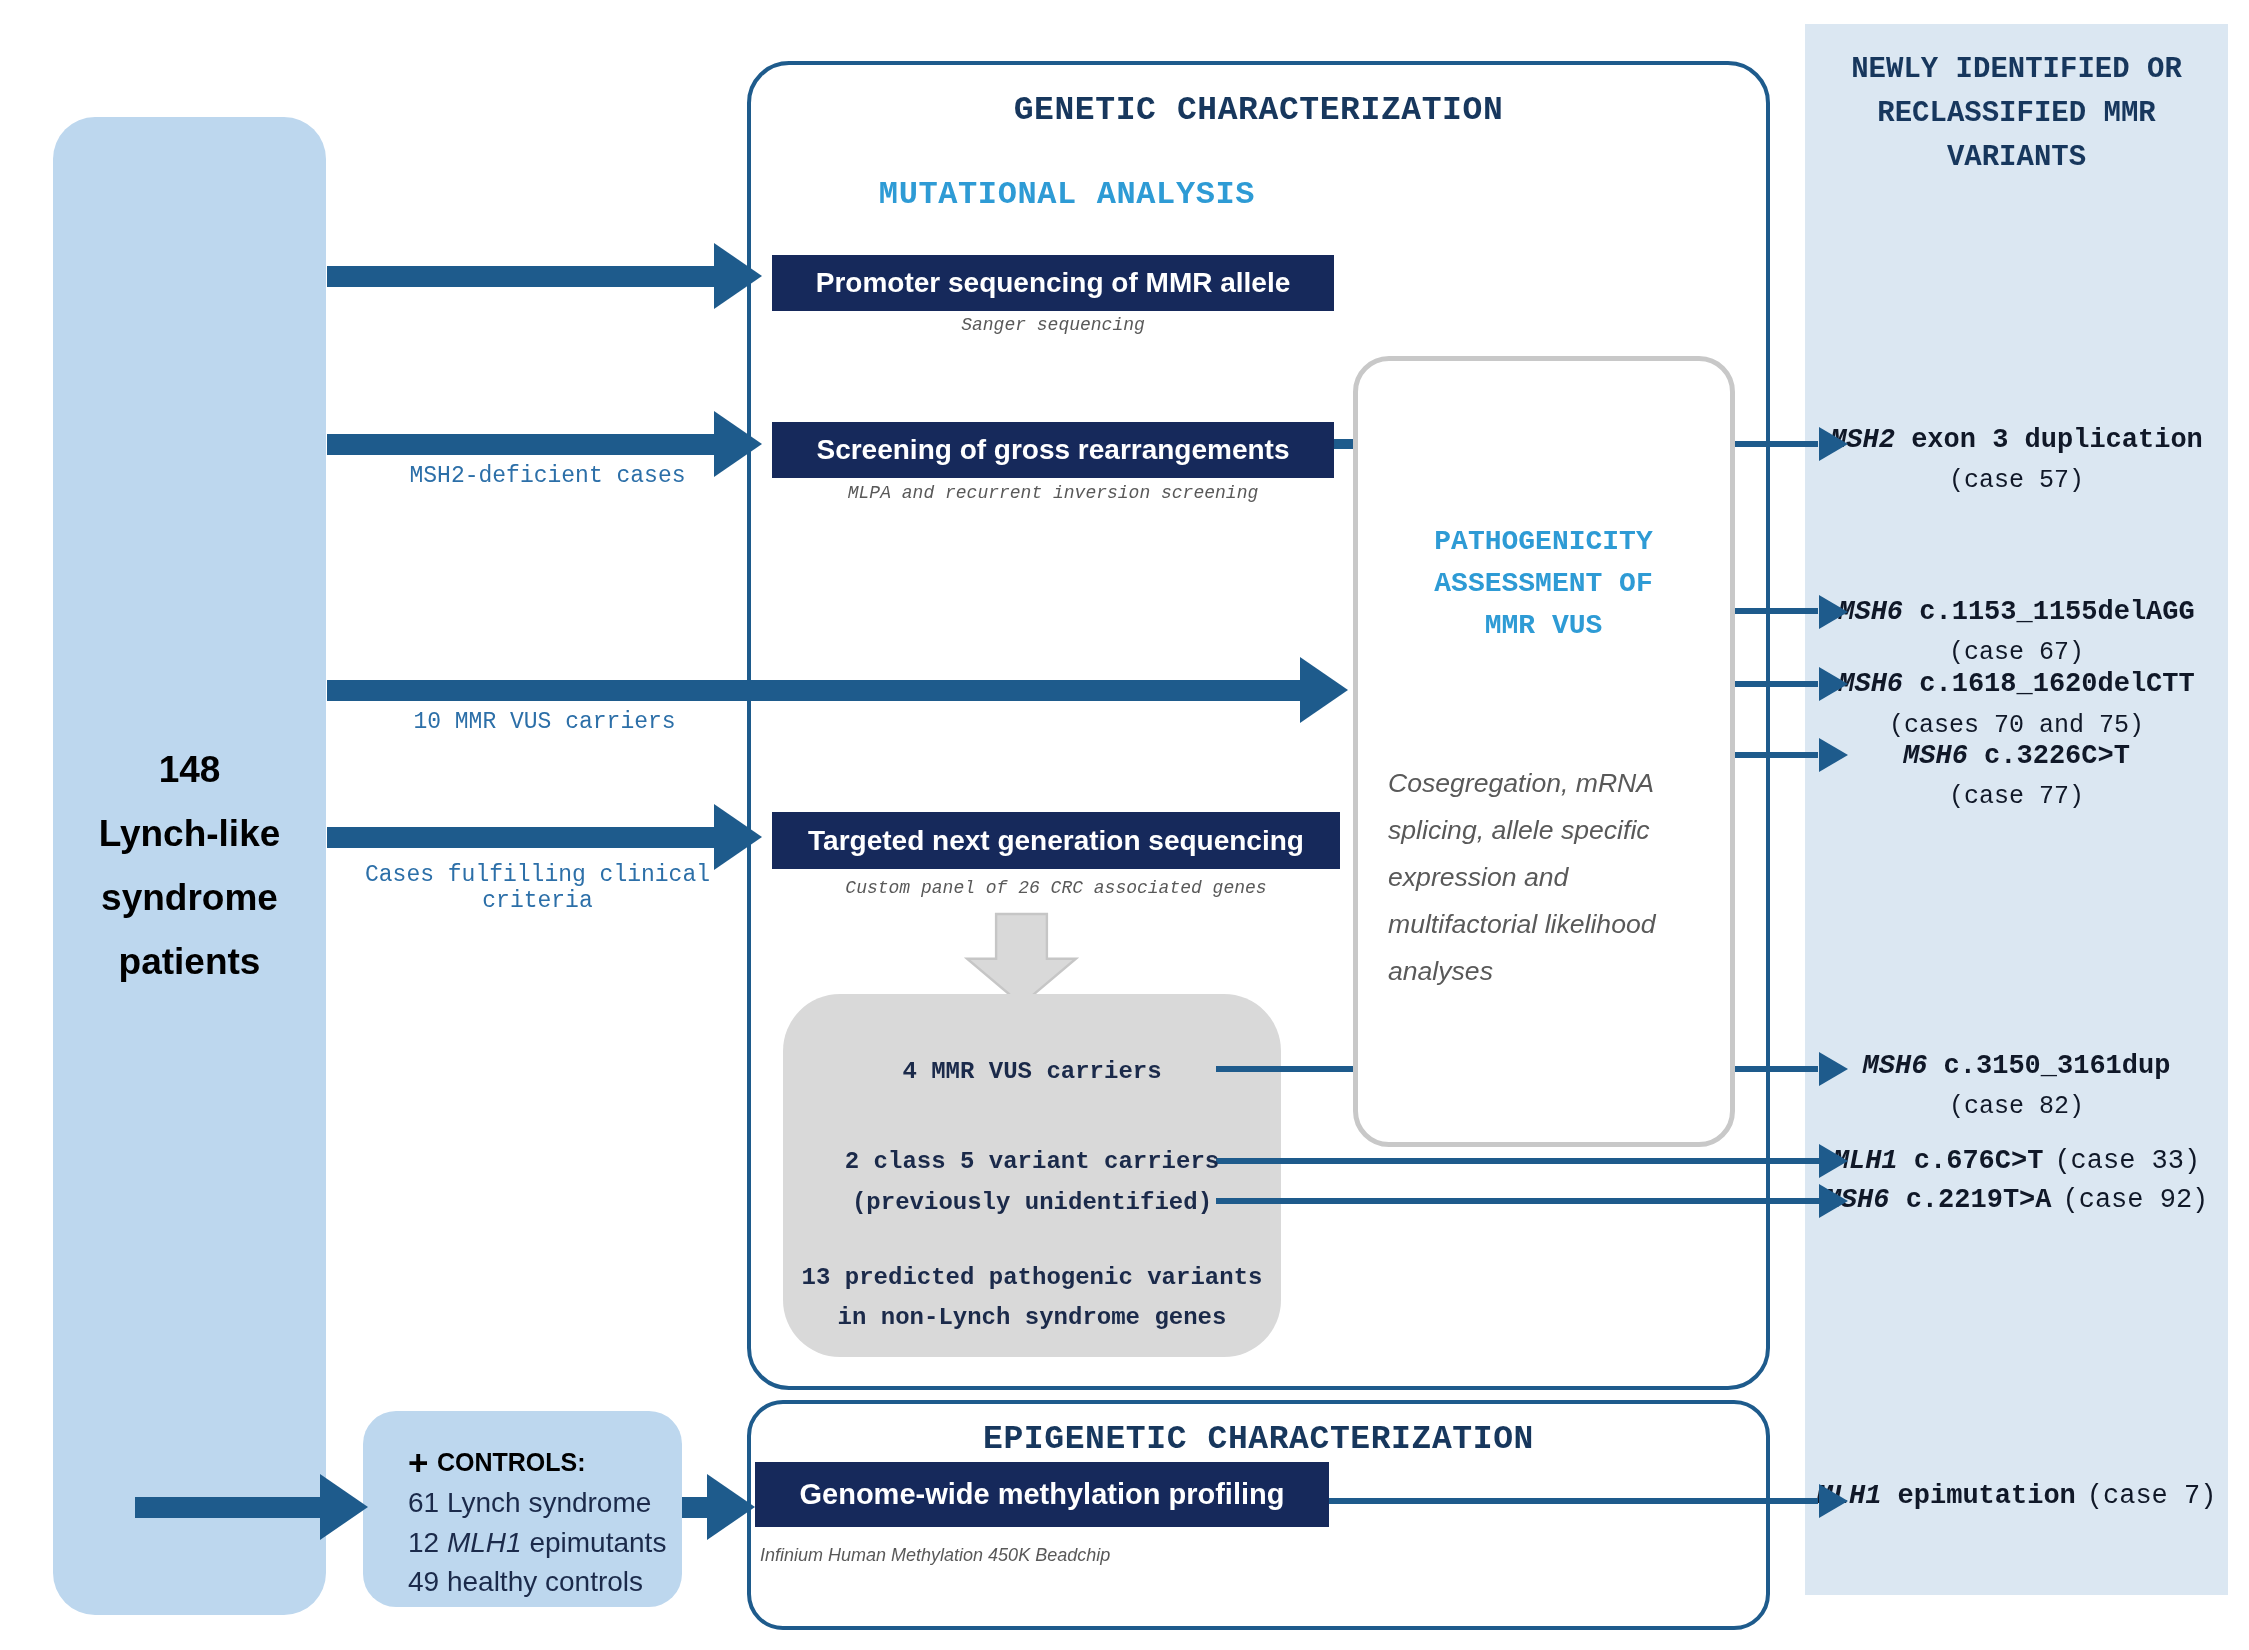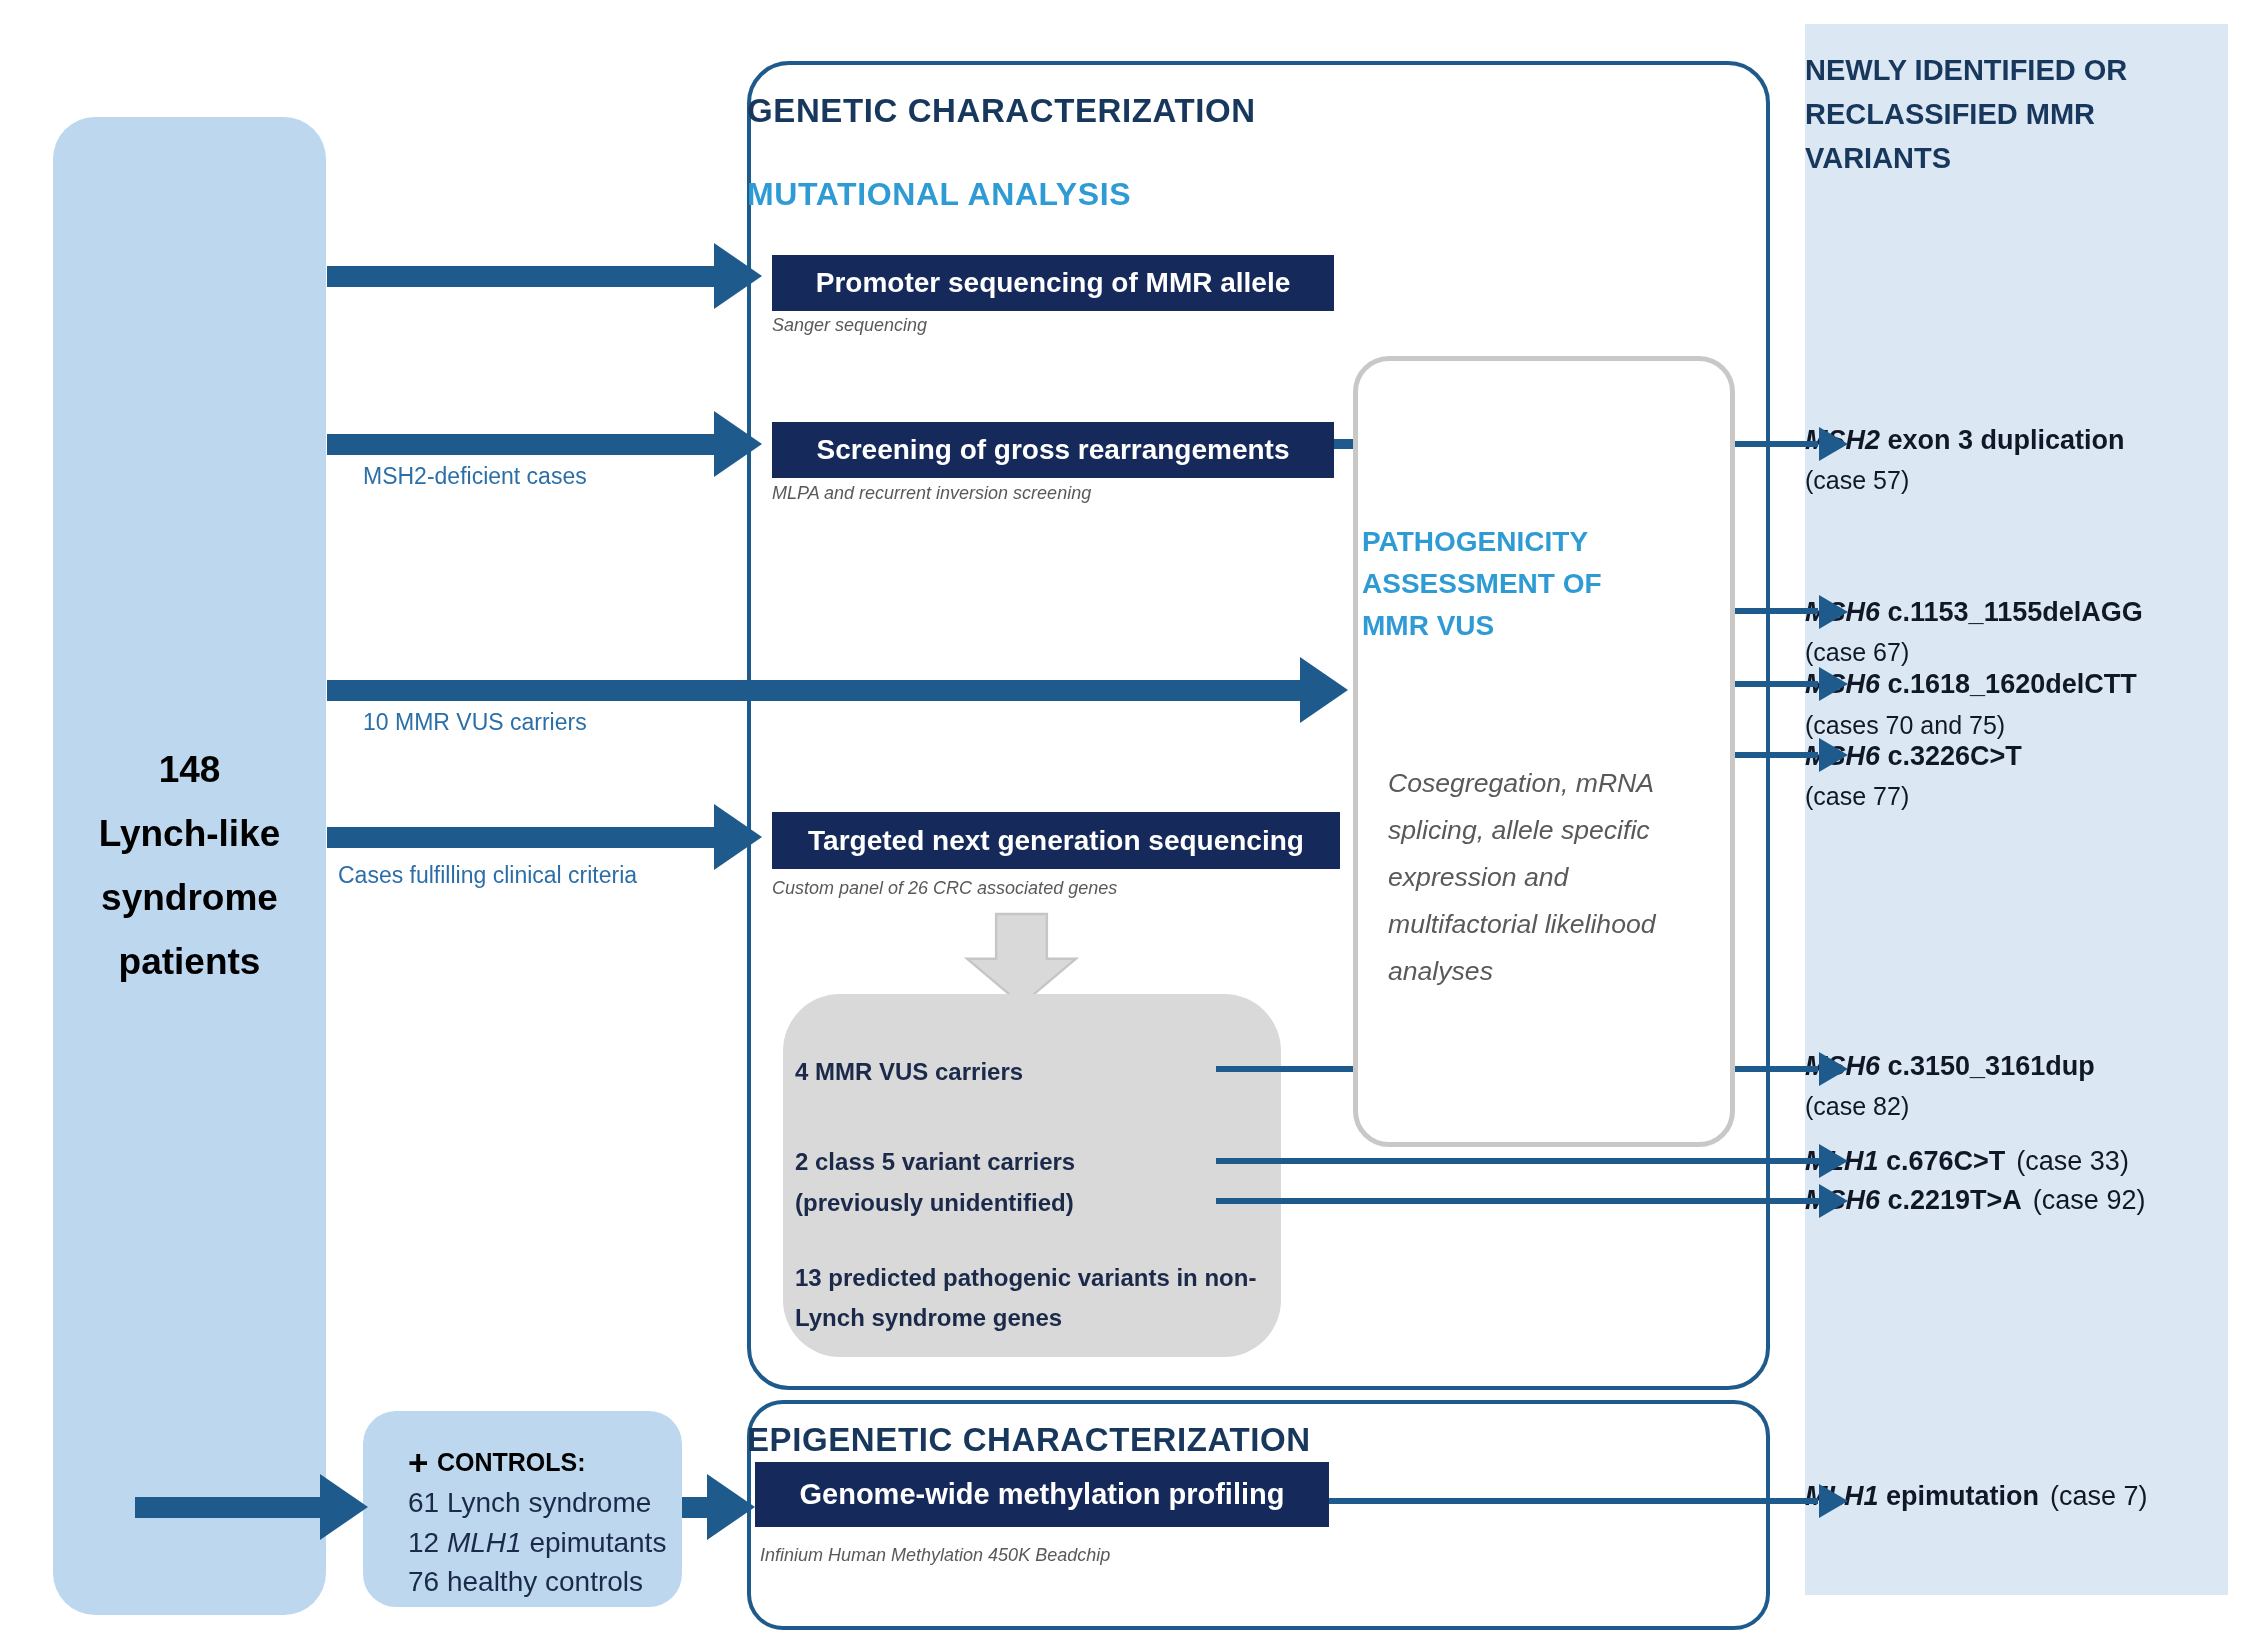--- a/index.html
+++ b/index.html
@@ -14,21 +14,21 @@
     --grayborder:#C8C8C8;
     --inktext:#101828;
     --method:#595959;
   }
   html,body{margin:0;padding:0;}
   body{
     width:2250px;height:1651px;position:relative;background:#ffffff;
     font-family:"Liberation Sans", sans-serif;overflow:hidden;
   }
   .abs{position:absolute;}
-  .center{text-align:left;}
+  .center{text-align:center;font-family:Liberation Mono, monospace;}
   
   .patients-box{left:53px;top:117px;width:273px;height:1498px;background:var(--lightblue);border-radius:42px;z-index:0;
     display:flex;align-items:center;justify-content:center;}
   .patients-text{font-size:37px;font-weight:bold;color:#000;line-height:64px;text-align:center;}
   .genetic-box{left:747px;top:61px;width:1023px;height:1329px;background:#fff;border:4.2px solid var(--steel);border-radius:42px;z-index:1;box-sizing:border-box;}
   .epigenetic-box{left:747px;top:1400px;width:1023px;height:230px;background:#fff;border:4.2px solid var(--steel);border-radius:36px;z-index:1;box-sizing:border-box;}
   .patho-box{left:1353px;top:356px;width:382px;height:791px;background:#fff;border:5.4px solid var(--grayborder);border-radius:36px;z-index:6;box-sizing:border-box;}
   .results-box{left:783px;top:994px;width:498px;height:363px;background:var(--graybox);border-radius:57px;z-index:4;}
   .variants-panel{left:1805px;top:24px;width:423px;height:1571px;background:var(--panel);z-index:0;}
   
@@ -204,21 +204,21 @@
 <div class="abs thick-head" style="left:320px;top:1474px;"></div>
 
 <div class="abs controls-box"></div>
 <div class="abs controls-title">
   <span class="controls-plus">+</span><span>CONTROLS:</span>
 </div>
 <div class="abs controls-item" style="top:1487px;">61 Lynch syndrome</div>
 <div class="abs controls-item" style="top:1527px;">
   <span>12 </span><span class="gene">MLH1</span><span> epimutants</span>
 </div>
-<div class="abs controls-item" style="top:1566px;">76 healthy controls</div>
+<div class="abs controls-item" style="top:1566px;">49 healthy controls</div>
 
 <div class="abs thick-shaft" style="left:682px;top:1497px;width:25px;"></div>
 <div class="abs thick-head" style="left:707px;top:1474px;"></div>
 
 <div class="abs epigenetic-box"></div>
 <div class="abs center epi-title">EPIGENETIC CHARACTERIZATION</div>
 <div class="abs step-box step-methyl">Genome-wide methylation profiling</div>
 <div class="abs method method-infinium">Infinium Human Methylation 450K Beadchip</div>
 
 <div class="abs thin-shaft" style="left:1329px;top:1498px;width:489px;"></div>

